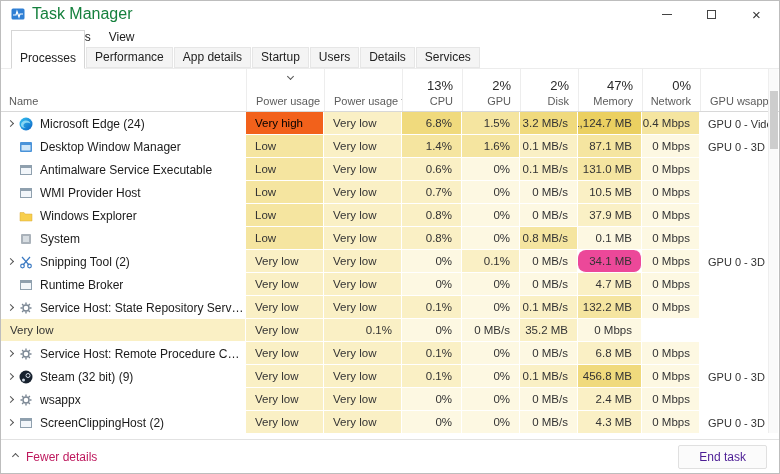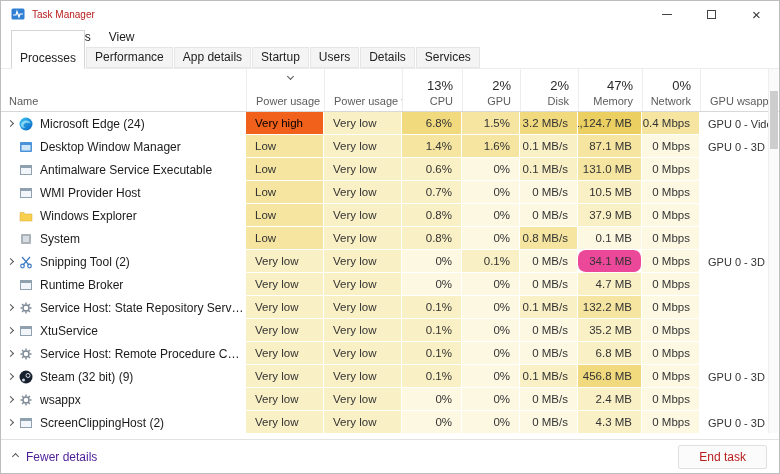--- a/index.html
+++ b/index.html
@@ -9,21 +9,21 @@
     font-size: 12px;
     color: #1a1a1a;
     background: #ffffff;
     position: relative;
     border: 1px solid #bdbdbd;
     overflow: hidden;
   }
   
   .titlebar { height: 26px; display: flex; align-items: center; padding-left: 10px; }
   .app-icon { width: 14px; height: 14px; display: flex; }
-  .title { margin-left: 7px; font-size: 10px; color: #b91c1c; }
+  .title { margin-left: 7px; font-size: 16px; color: #15803d; }
   .win-controls { margin-left: auto; display: flex; height: 100%; }
   .wbtn { width: 45px; height: 100%; display: flex; align-items: center; justify-content: center; color: #444; }
   .min-glyph { width: 10px; border-top: 1px solid #444; display: inline-block; }
   .max-glyph { width: 9px; height: 9px; border: 1px solid #444; display: inline-block; }
   .close-glyph { font-size: 15px; line-height: 1; color: #333; }
   
   .menubar { height: 20px; display: flex; align-items: center; padding-left: 2px; }
   .menu-item { padding: 2px 9px; font-size: 12px; color: #1b1b1b; }
   
   .tabbar { height: 22px; display: flex; align-items: flex-end; padding-left: 10px; border-bottom: 1px solid #ececec; }
@@ -61,22 +61,22 @@
   .chev.right { transform: rotate(45deg); }
   .chev.down { transform: rotate(135deg); }
   .chev.up { transform: rotate(-45deg); }
   
   .scrollbar { position: absolute; right: 1px; top: 68px; width: 10px; height: 364px; background: #fafafa; border-left: 1px solid #eeeeee; }
   .thumb { position: absolute; top: 22px; left: 1px; width: 8px; height: 58px; background: #cdcdcd; }
   
   .footer { position: absolute; left: 0; right: 0; bottom: 0; height: 34px; background: #fff;
             border-top: 1px solid #e2e2e2; display: flex; align-items: center;
             justify-content: space-between; padding: 0 12px; }
-  .details-toggle { display: flex; align-items: center; gap: 8px; font-size: 12px; color: #4c1d95; }
-  .end-task { font-family: "Liberation Sans", sans-serif; font-size: 12px; color: #b91c1c;
+  .details-toggle { display: flex; align-items: center; gap: 8px; font-size: 12px; color: #be185d; }
+  .end-task { font-family: "Liberation Sans", sans-serif; font-size: 12px; color: #4c1d95;
               background: #fbfbfb; border: 1px solid #e0e0e0; padding: 4px 20px; border-radius: 2px; }
 </style>
 </head>
 <body>
 
 <div class="titlebar">
   <span class="app-icon">
     <svg width="14" height="14" viewBox="0 0 14 14">
         <rect x="0.5" y="1.5" width="13" height="11" rx="1.5" fill="#2f7fd4"></rect>
         <polyline points="2,8 5,8 6,4.5 8,10 9,7 12,7" fill="none" stroke="#fff" stroke-width="1.2"></polyline>
@@ -331,32 +331,20 @@
       <div class="cell left" style="background: rgb(250, 240, 197);">Very low</div>
       <div class="cell left" style="background: rgb(250, 240, 197);">Very low</div>
       <div class="cell right" style="background: rgb(250, 240, 197);">0.1%</div>
       <div class="cell right" style="background: rgb(253, 248, 226);">0%</div>
       <div class="cell right" style="background: rgb(250, 240, 197);">0.1 MB/s</div>
       <div class="cell right" style="background: rgb(245, 229, 160);">132.2 MB</div>
       <div class="cell right" style="background: rgb(253, 248, 226);">0 Mbps</div>
       <div class="cell left engine"></div>
     </div>
     <div class="prow">
-      <div class="ncell">
-        <span class="exp">
-          <span class="chev right"></span>
-        </span>
-        <span class="ic">
-          <svg width="14" height="14" viewBox="0 0 14 14">
-            <rect x="1.5" y="2.5" width="11" height="9" fill="#f2f6fa" stroke="#8fa0ae"></rect>
-            <rect x="1.5" y="2.5" width="11" height="2.5" fill="#8fa0ae"></rect>
-          </svg>
-        </span>
-        <span class="ntext">XtuService</span>
-      </div>
       <div class="cell left" style="background: rgb(250, 240, 197);">Very low</div>
       <div class="cell left" style="background: rgb(250, 240, 197);">Very low</div>
       <div class="cell right" style="background: rgb(250, 240, 197);">0.1%</div>
       <div class="cell right" style="background: rgb(253, 248, 226);">0%</div>
       <div class="cell right" style="background: rgb(253, 248, 226);">0 MB/s</div>
       <div class="cell right" style="background: rgb(250, 240, 197);">35.2 MB</div>
       <div class="cell right" style="background: rgb(253, 248, 226);">0 Mbps</div>
       <div class="cell left engine"></div>
     </div>
     <div class="prow">

